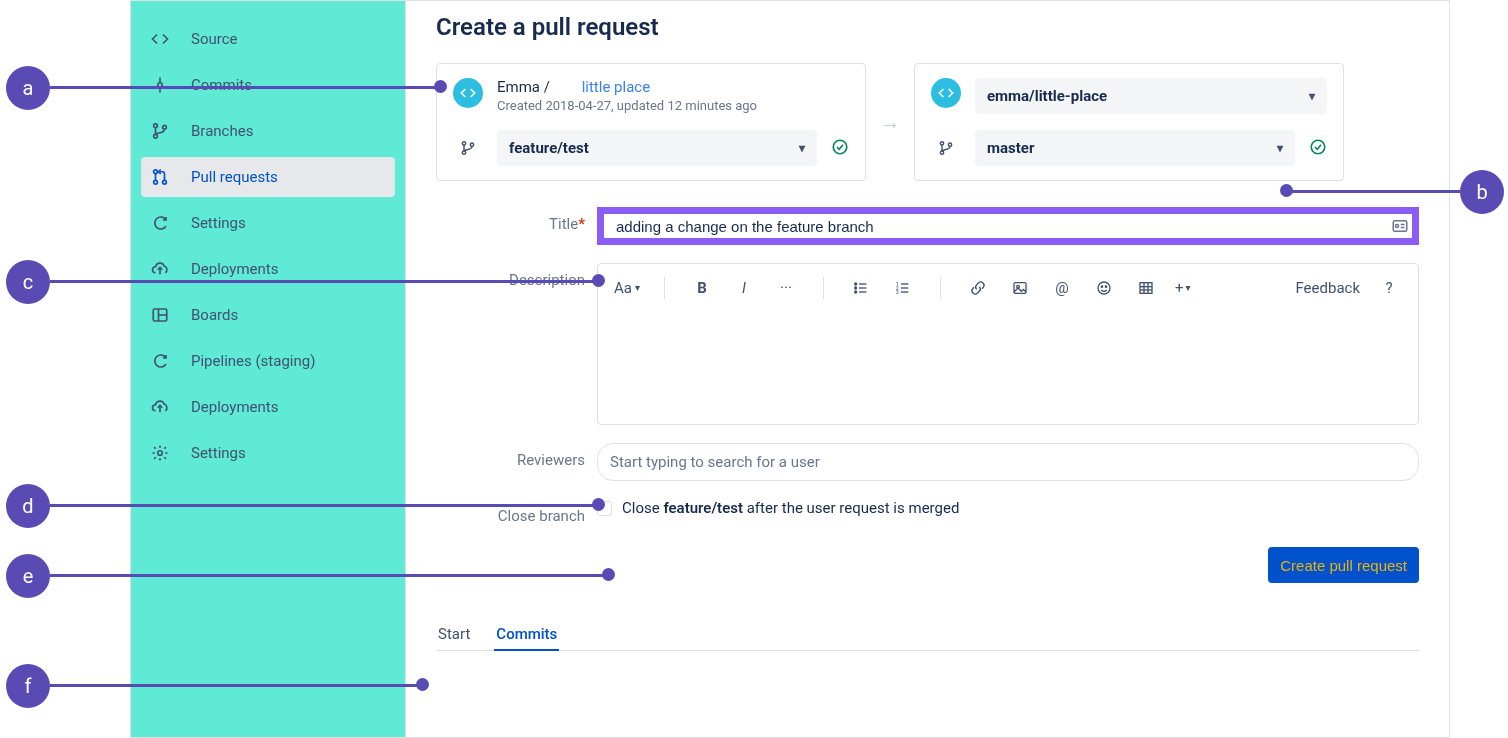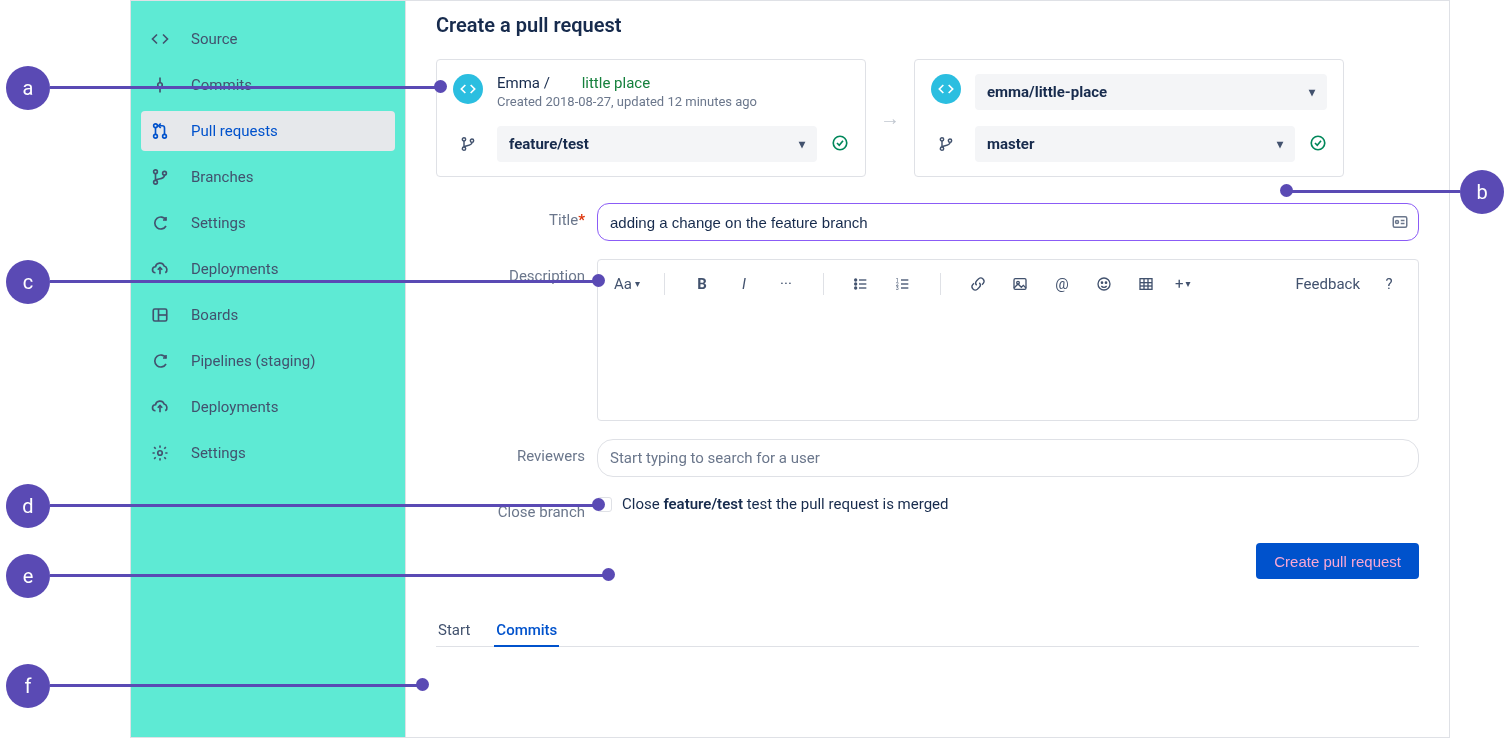--- a/index.html
+++ b/index.html
@@ -53,21 +53,21 @@
   margin-right: 14px;
 }
 .sidebar-item svg { stroke: #42526E; }
 .sidebar-item.active svg { stroke: #0052CC; }
 .main {
   flex: 1;
   padding: 12px 30px 0 30px;
   overflow: hidden;
 }
 .page-title {
-  font-size: 20px;
+  font-size: 24px;
   font-weight: 600;
   color: #172B4D;
   margin-bottom: 22px;
 }
 .branch-cards {
   display: flex;
   align-items: center;
   gap: 14px;
   margin-bottom: 26px;
 }
@@ -88,21 +88,21 @@
   width: 30px;
   height: 30px;
   border-radius: 50%;
   background: #2BBEE0;
   display: flex;
   align-items: center;
   justify-content: center;
   flex-shrink: 0;
 }
 .branch-card .repo-line { font-size: 15px; }
-.branch-card .repo-line a { color: #15803d; text-decoration: none; padding-left: 28px; }
+.branch-card .repo-line a { color: #3b82f6; text-decoration: none; padding-left: 28px; }
 .branch-card .repo-meta { font-size: 13px; color: #6B778C; margin-top: 2px; }
 .branch-card .row2 {
   display: flex;
   align-items: center;
   gap: 14px;
 }
 .branch-icon {
   width: 30px;
   display: flex;
   justify-content: center;
@@ -138,22 +138,22 @@
   padding-right: 12px;
   padding-top: 8px;
   color: #6B778C;
   font-size: 15px;
 }
 .form-label .req { color: #DE350B; font-weight: bold; }
 .form-field { flex: 1; }
 .text-input {
   width: 100%;
   height: 38px;
-  border: 1px solid #8b5cf6;
-  border-radius: 12px;
+  border: 7px solid #8b5cf6;
+  border-radius: 0;
   padding: 0 40px 0 12px;
   font-size: 15px;
   color: #172B4D;
   position: relative;
 }
 .title-wrapper { position: relative; }
 .title-glyph {
   position: absolute;
   right: 10px;
   top: 10px;
@@ -222,25 +222,25 @@
   cursor: pointer;
 }
 .close-row .lbl b { font-weight: 600; }
 .submit-row {
   display: flex;
   justify-content: flex-end;
   margin-bottom: 36px;
 }
 .primary-btn {
   background: #0052CC;
-  color: #f9a8d4;
+  color: #eab308;
   border: none;
   border-radius: 4px;
   height: 36px;
-  padding: 0 18px;
+  padding: 0 12px;
   font-size: 15px;
   font-weight: 500;
   cursor: pointer;
 }
 .tabs {
   display: flex;
   gap: 22px;
   border-bottom: 1px solid #DFE1E6;
 }
 .tab {
@@ -303,44 +303,44 @@
     <div class="sidebar-item">
       <span class="icon">
         <svg width="18" height="18" viewBox="0 0 24 24" fill="none" stroke-width="2.2">
             <circle cx="12" cy="12" r="3"></circle>
             <line x1="12" y1="2" x2="12" y2="9"></line>
             <line x1="12" y1="15" x2="12" y2="22"></line>
           </svg>
       </span>
       <span>Commits</span>
     </div>
+    <div class="sidebar-item">
+      <span class="icon">
+        <svg width="18" height="18" viewBox="0 0 24 24" fill="none" stroke-width="2.2">
+            <circle cx="6" cy="5" r="2.5"></circle>
+            <circle cx="6" cy="19" r="2.5"></circle>
+            <circle cx="18" cy="7" r="2.5"></circle>
+            <path d="M6 7.5 V16.5"></path>
+            <path d="M18 9.5 C18 15 10 14 6 16"></path>
+          </svg>
+      </span>
+      <span>Branches</span>
+    </div>
     <div class="sidebar-item active">
       <span class="icon">
         <svg width="18" height="18" viewBox="0 0 24 24" fill="none" stroke-width="2.2">
             <circle cx="6" cy="5" r="2.5"></circle>
             <circle cx="6" cy="19" r="2.5"></circle>
             <circle cx="18" cy="19" r="2.5"></circle>
             <path d="M6 7.5 V16.5"></path>
             <path d="M11 5 H15 a3 3 0 0 1 3 3 V16.5"></path>
             <polyline points="13,2 10,5 13,8"></polyline>
           </svg>
       </span>
       <span>Pull requests</span>
-    </div>
-    <div class="sidebar-item">
-      <span class="icon">
-        <svg width="18" height="18" viewBox="0 0 24 24" fill="none" stroke-width="2.2">
-            <circle cx="6" cy="5" r="2.5"></circle>
-            <circle cx="6" cy="19" r="2.5"></circle>
-            <circle cx="18" cy="7" r="2.5"></circle>
-            <path d="M6 7.5 V16.5"></path>
-            <path d="M18 9.5 C18 15 10 14 6 16"></path>
-          </svg>
-      </span>
-      <span>Branches</span>
     </div>
     <div class="sidebar-item">
       <span class="icon">
         <svg width="18" height="18" viewBox="0 0 24 24" fill="none" stroke-width="2.2">
             <path d="M20 8 A8 8 0 1 0 20 16"></path>
             <polyline points="20,4 20,8 16,8"></polyline>
           </svg>
       </span>
       <span>Settings</span>
     </div>
@@ -404,21 +404,21 @@
           <div class="repo-badge">
             <svg width="16" height="16" viewBox="0 0 24 24" fill="none" stroke="#fff" stroke-width="2.5">
                 <polyline points="8,6 2,12 8,18"></polyline>
                 <polyline points="16,6 22,12 16,18"></polyline>
               </svg>
           </div>
           <div>
             <div class="repo-line">
               <span>Emma</span><span> / </span><a href="#">little place</a>
             </div>
-            <div class="repo-meta">Created 2018-08-27, updated 12 minutes ago</div>
+            <div class="repo-meta">Created 2018-04-27, updated 12 minutes ago</div>
           </div>
         </div>
         <div class="row2">
           <div class="branch-icon">
             <svg width="16" height="16" viewBox="0 0 24 24" fill="none" stroke="#42526E" stroke-width="2.2">
                 <circle cx="6" cy="5" r="2.5"></circle>
                 <circle cx="6" cy="19" r="2.5"></circle>
                 <circle cx="18" cy="7" r="2.5"></circle>
                 <path d="M6 7.5 V16.5"></path>
                 <path d="M18 9.5 C18 15 10 14 6 16"></path>
@@ -582,21 +582,21 @@
         </div>
       </div>
     </div>
 
     <div class="form-row" style="margin-bottom:22px">
       <div class="form-label">Close branch</div>
       <div class="form-field">
         <div class="close-row">
           <input type="checkbox" style="">
           <span class="lbl">
-            <span>Close </span><b>feature/test</b><span> test the pull request is merged</span>
+            <span>Close </span><b>feature/test</b><span> after the user request is merged</span>
           </span>
         </div>
       </div>
     </div>
 
     <div class="submit-row">
       <button class="primary-btn">Create pull request</button>
     </div>
 
     <div class="tabs">

